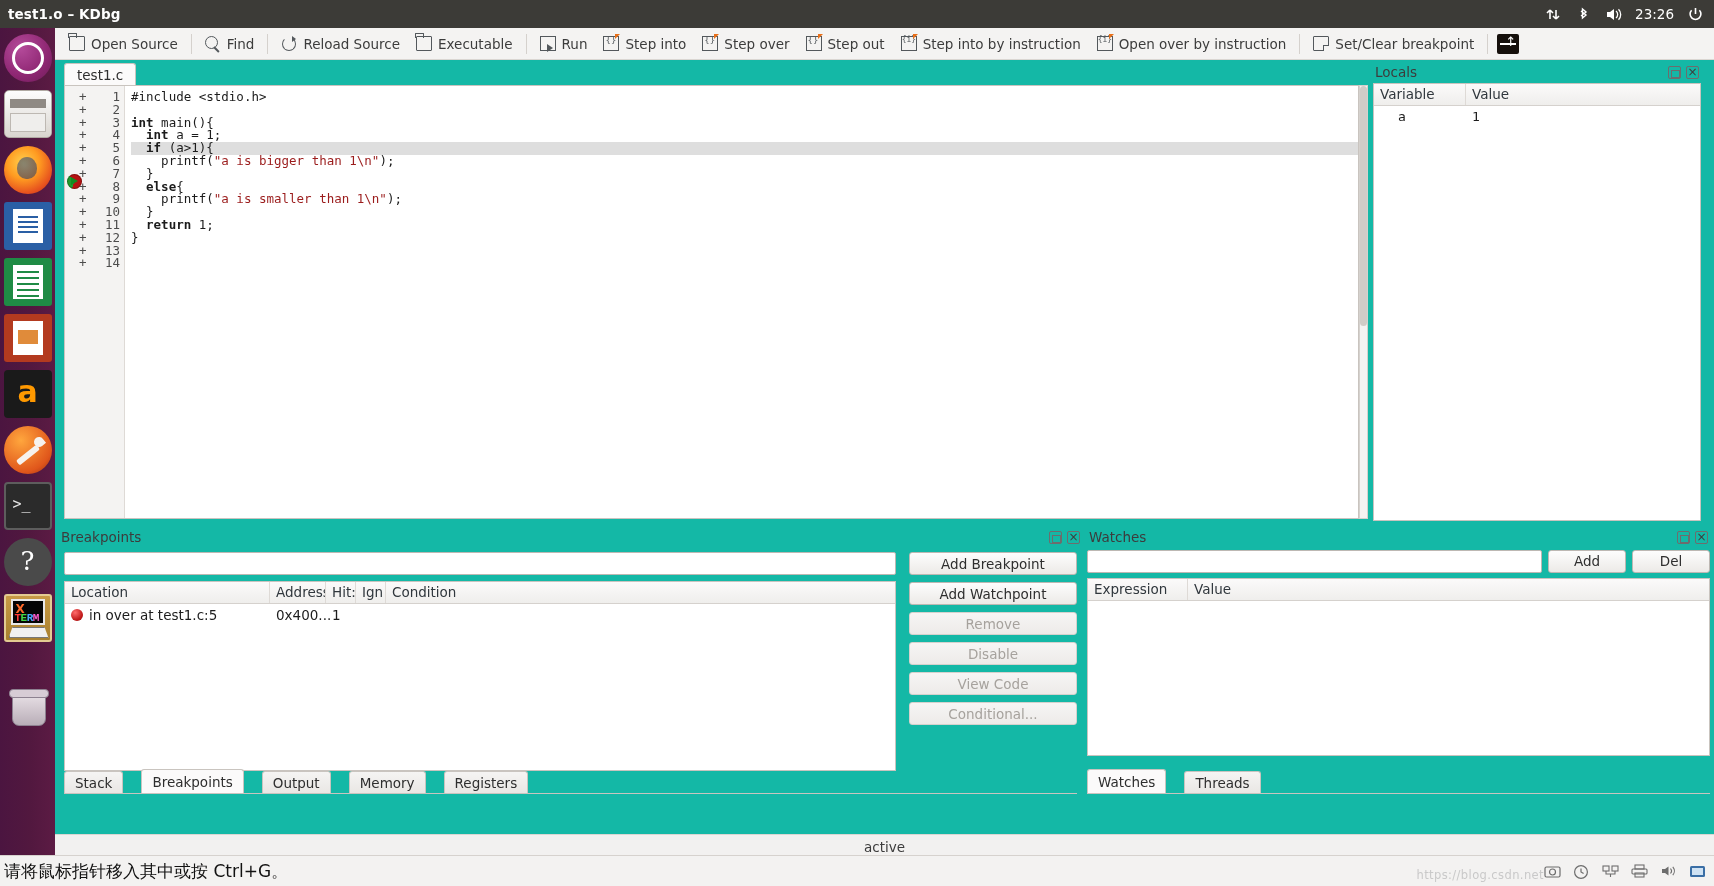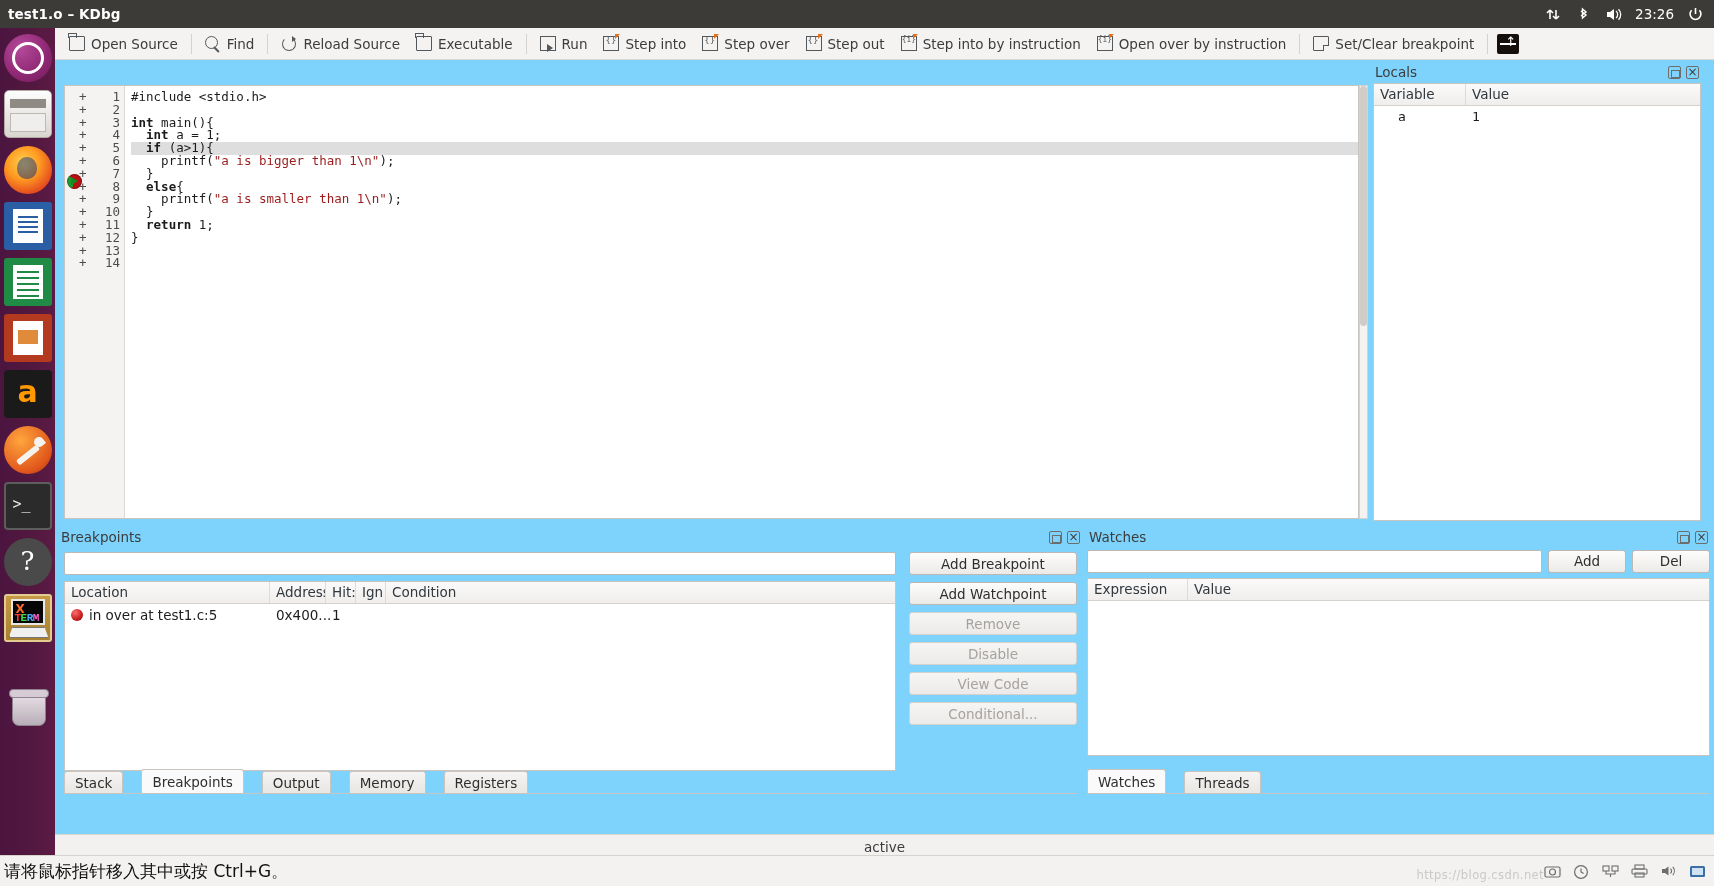--- a/index.html
+++ b/index.html
@@ -80,21 +80,21 @@
     padding:0 22px; display:flex; align-items:center;
     font-size:14px; box-shadow:0 1px 4px rgba(0,0,0,.35);
   }
   .tooltip:before{
     content:""; position:absolute; left:-9px; top:8px;
     border-top:7px solid transparent; border-bottom:7px solid transparent;
     border-right:10px solid #3e3e3e;
   }
 
   
-  .win { position:absolute; left:55px; top:28px; width:1659px; height:830px; background:#7dd3fc; }
+  .win { position:absolute; left:55px; top:28px; width:1659px; height:830px; background:#14b8a6; }
 
   .toolbar {
     position:absolute; left:0; top:0; width:1659px; height:32px;
     background:#f4f3f2; border-bottom:1px solid #dad6d2;
     display:flex; align-items:center; padding-left:6px; gap:0;
   }
   .tb-item { display:flex; align-items:center; gap:6px; padding:3px 8px; border-radius:3px; color:#3c3c3c; font-size:13.5px; white-space:nowrap; }
   .tb-sep { width:1px; height:20px; background:#d5d1cd; margin:0 5px; }
   .tb-ic { width:16px; height:15px; position:relative; flex:0 0 auto; }
 
@@ -326,20 +326,25 @@
         <span class="tb-ic ic-bp"></span>
         <span>Set/Clear breakpoint</span>
       </div>
       <div class="tb-sep"></div>
       <div class="tb-item" style="padding-left:4px">
         <span class="ic-pulse"></span>
       </div>
     </div>
 
     <div class="srcwrap">
+      <div class="tabstrip">
+        <div class="tab-src">
+          <span>test1.c</span>
+        </div>
+      </div>
       <div class="srcbody">
         <div class="gutter" style="padding-top:5px">
           <div class="bp-marker"></div>
           <div class="grow"><span class="plus">+</span>1</div>
           <div class="grow"><span class="plus">+</span>2</div>
           <div class="grow"><span class="plus">+</span>3</div>
           <div class="grow"><span class="plus">+</span>4</div>
           <div class="grow"><span class="plus">+</span>5</div>
           <div class="grow"><span class="plus">+</span>6</div>
           <div class="grow"><span class="plus">+</span>7</div>

